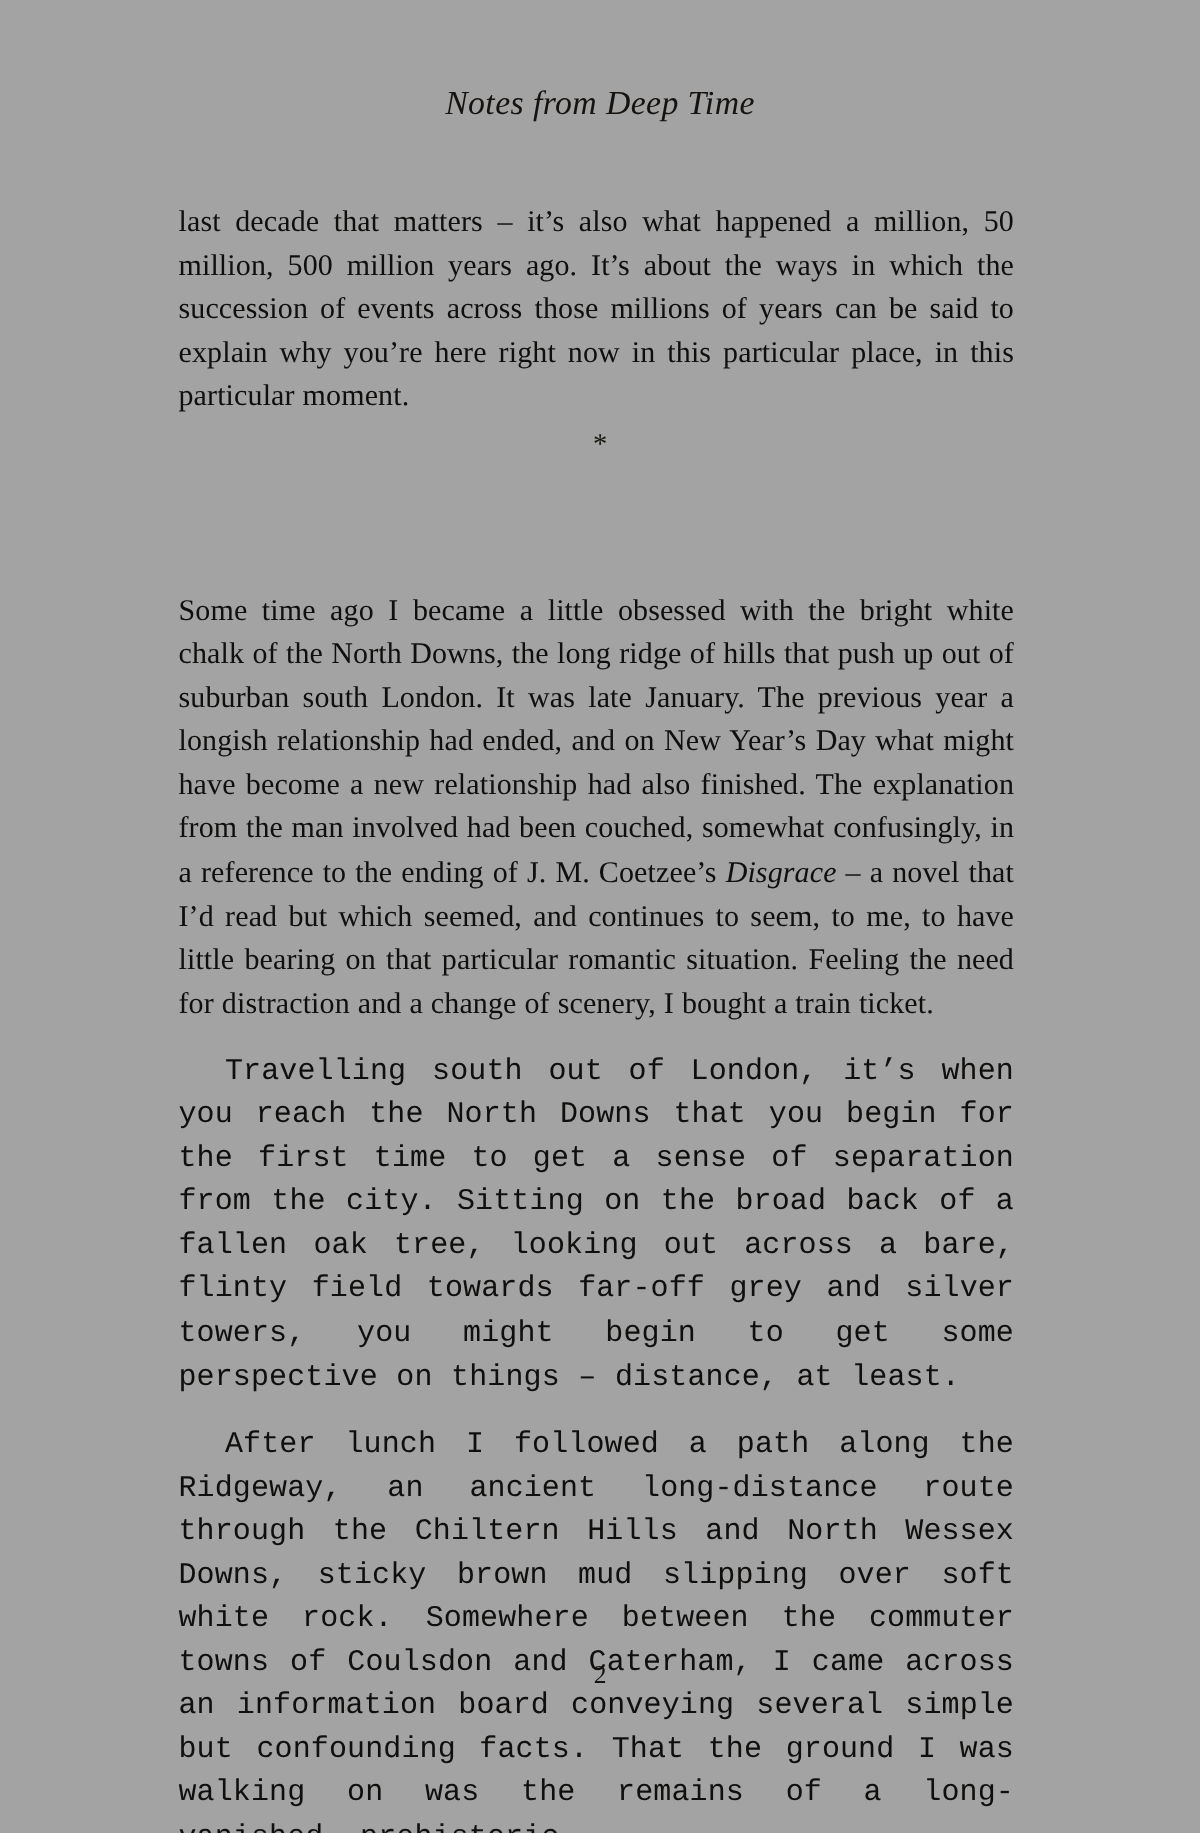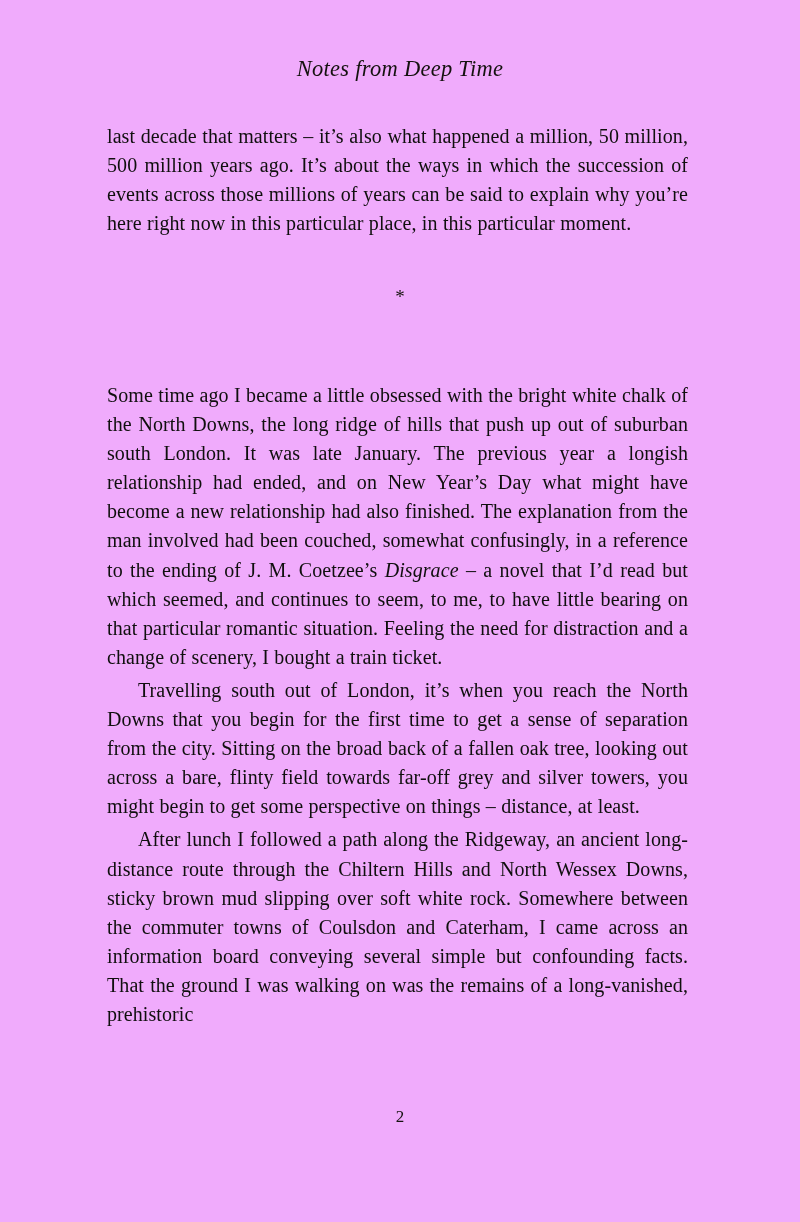--- a/index.html
+++ b/index.html
@@ -15,21 +15,21 @@
     font-family: "Liberation Serif", "DejaVu Serif", serif;
     color: #100f0e;
     -webkit-font-smoothing: antialiased;
   }
 
   .page {
     position: absolute;
     inset: 0;
     width: 800px;
     height: 1222px;
-    background: #f0abfc;
+    background: #a3a3a3;
   }
 
   
   .running-head {
     position: absolute;
     top: 58px;
     left: 0;
     width: 800px;
     text-align: center;
     font-style: italic;
@@ -41,32 +41,33 @@
 
   
   .text-block {
     position: absolute;
     left: 103px;
     top: 118px;
     width: 589px;
   }
 
   p.para {
-    margin: 4px;
+    margin: 16px;
     text-align: justify;
     text-justify: inter-word;
     font-size: 20px;
     line-height: 29.1px;
     letter-spacing: 0.004em;
     word-spacing: 0.012em;
     hyphens: none;
     color: #100f0e;
   }
   p.para.indent {
     text-indent: 31px;
+    font-family: Liberation Mono, monospace;
   }
   p.para.flush {
     text-indent: 0;
   }
 
   em, .italic {
     font-style: italic;
   }
 
   

